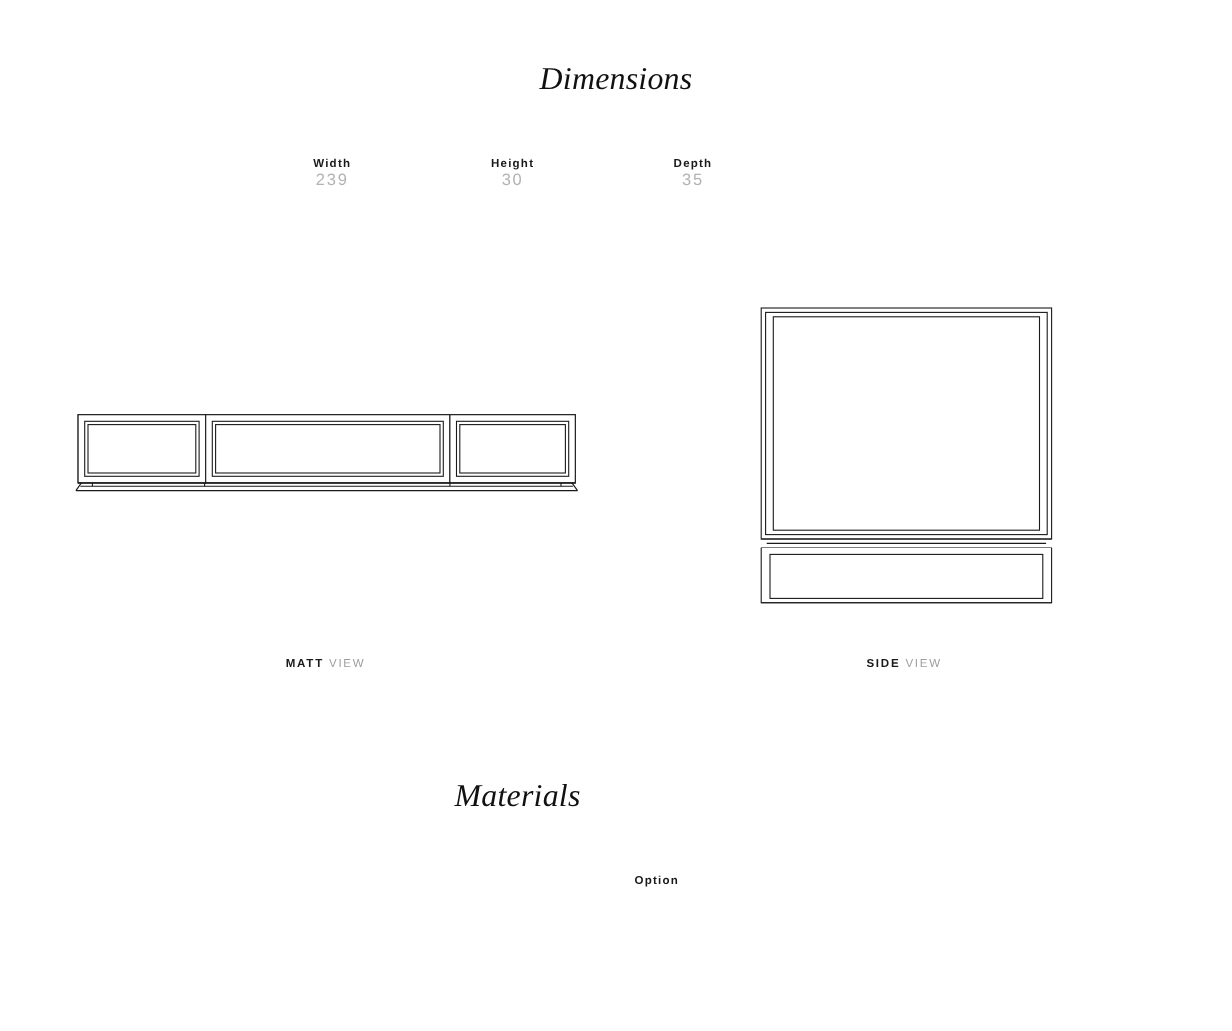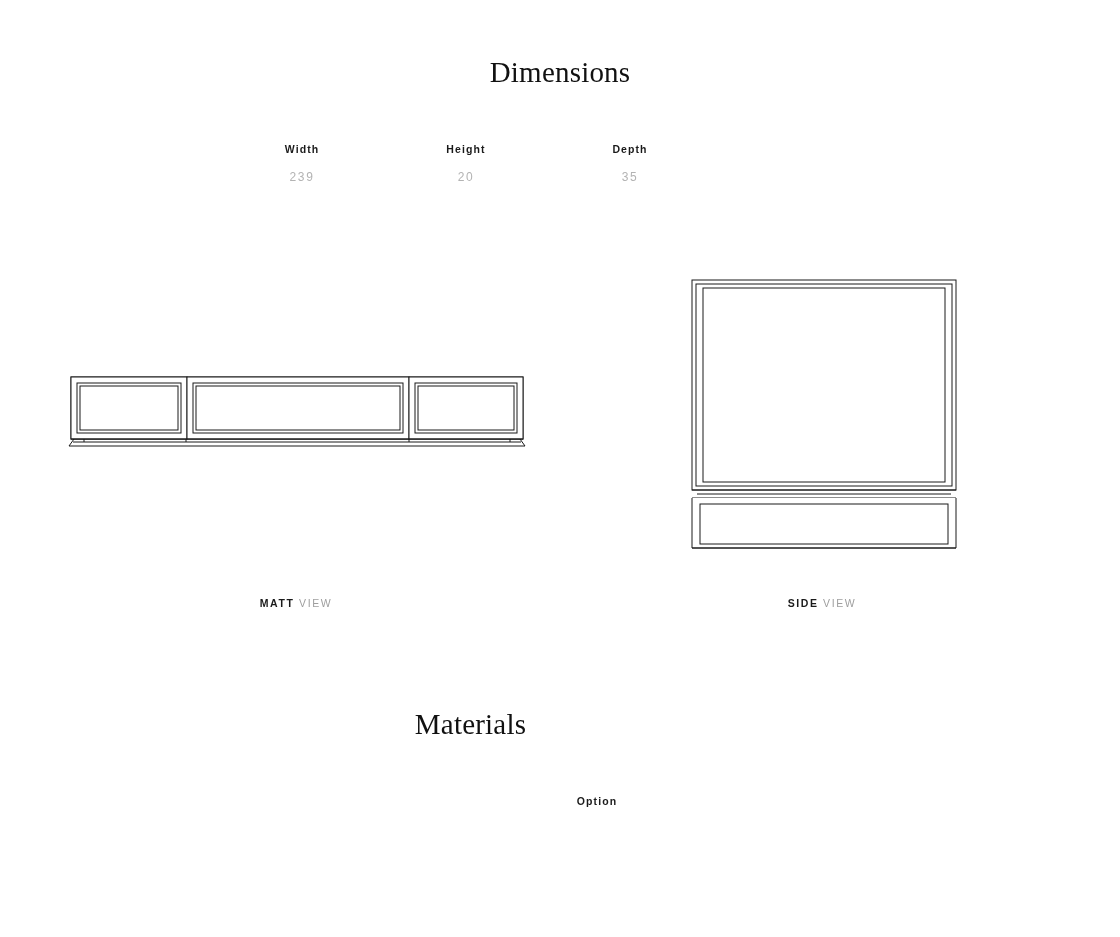--- a/index.html
+++ b/index.html
@@ -16,20 +16,21 @@
     overflow: hidden;
   }
 
   .section-title {
     font-family: "Liberation Serif", serif;
     font-size: 29px;
     font-weight: 400;
     text-align: center;
     color: #111111;
     letter-spacing: 0.2px;
+    font-style: italic;
   }
 
   #dimensions-title {
     position: absolute;
     top: 56px;
     left: 0;
     width: 1120px;
   }
 
   #materials-title {
@@ -52,22 +53,21 @@
     width: 164px;
     text-align: center;
   }
   .spec-label {
     font-size: 10.5px;
     font-weight: bold;
     letter-spacing: 1.1px;
     color: #1a1a1a;
   }
   .spec-value {
-    margin-top: 15px;
-    font-size: 12px;
+    font-size: 15px;
     letter-spacing: 1.6px;
     color: #b3b3b3;
   }
 
   
   .drawing {
     position: absolute;
   }
   #front-drawing { left: 60px;  top: 368px; }
   #side-drawing  { left: 684px; top: 270px; }
@@ -122,21 +122,21 @@
 
 <div class="section-title" id="dimensions-title">Dimensions</div>
 
 <div class="spec-row">
   <div class="spec-col">
     <div class="spec-label">Width</div>
     <div class="spec-value">239</div>
   </div>
   <div class="spec-col">
     <div class="spec-label">Height</div>
-    <div class="spec-value">20</div>
+    <div class="spec-value">30</div>
   </div>
   <div class="spec-col">
     <div class="spec-label">Depth</div>
     <div class="spec-value">35</div>
   </div>
 </div>
 
 <div class="drawing" id="front-drawing">
   <svg width="480" height="100" viewBox="0 0 480 100" fill="none">
     <g stroke="#1a1a1a" stroke-width="1" fill="#ffffff" stroke-linejoin="miter">

